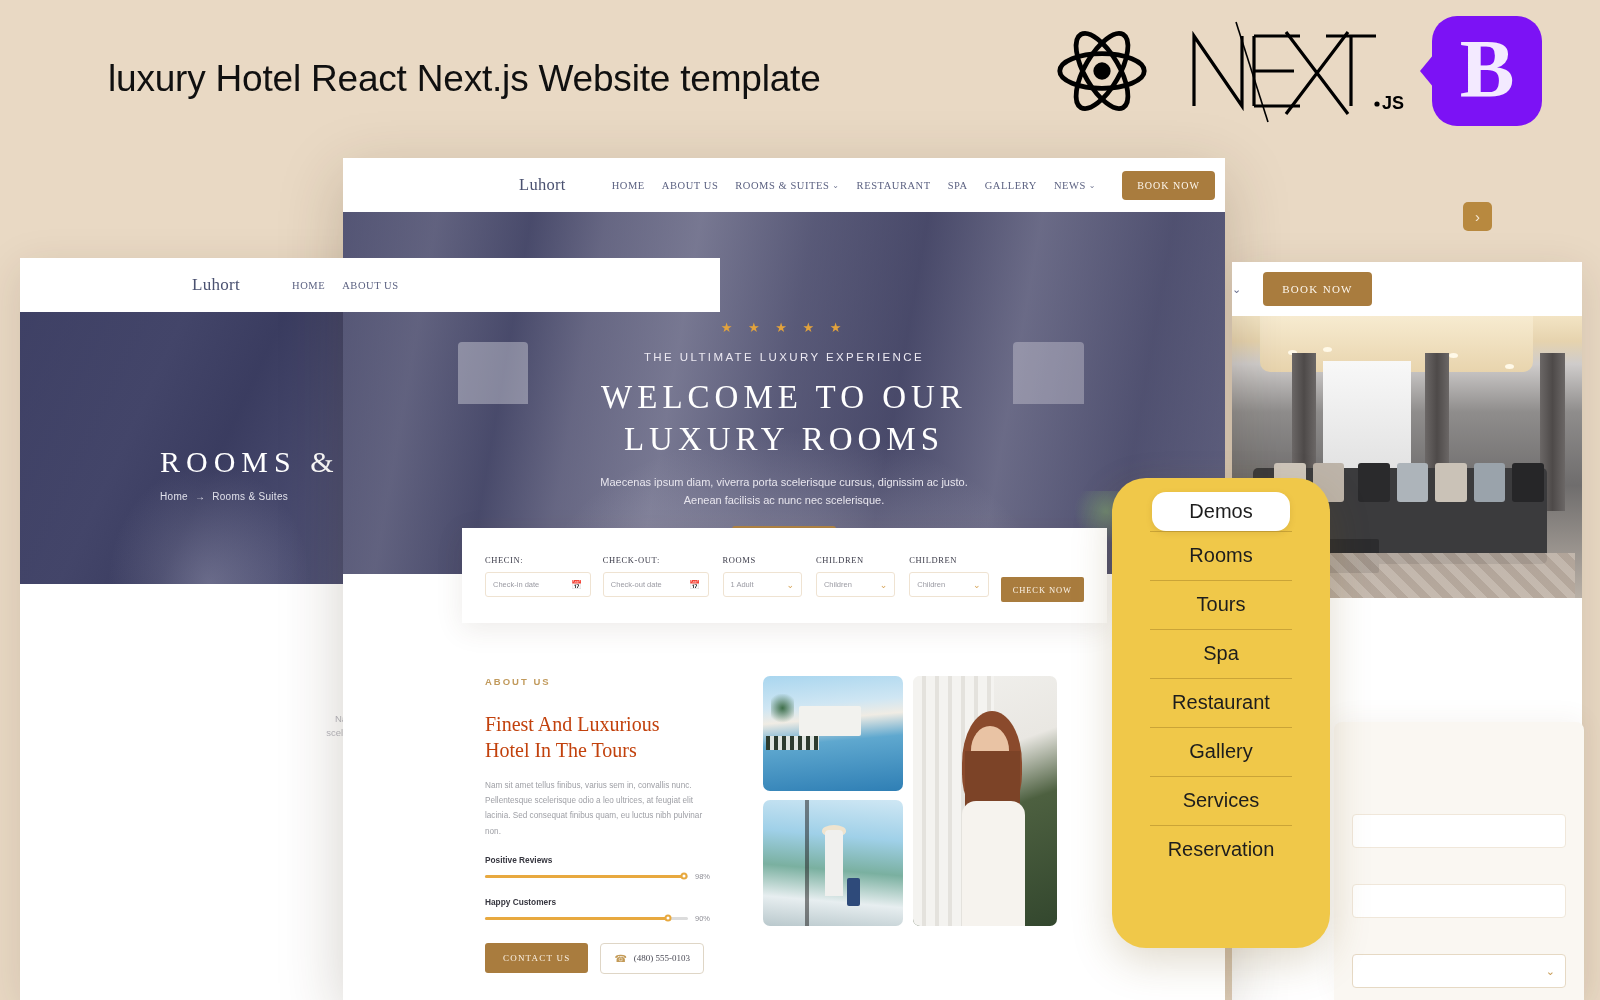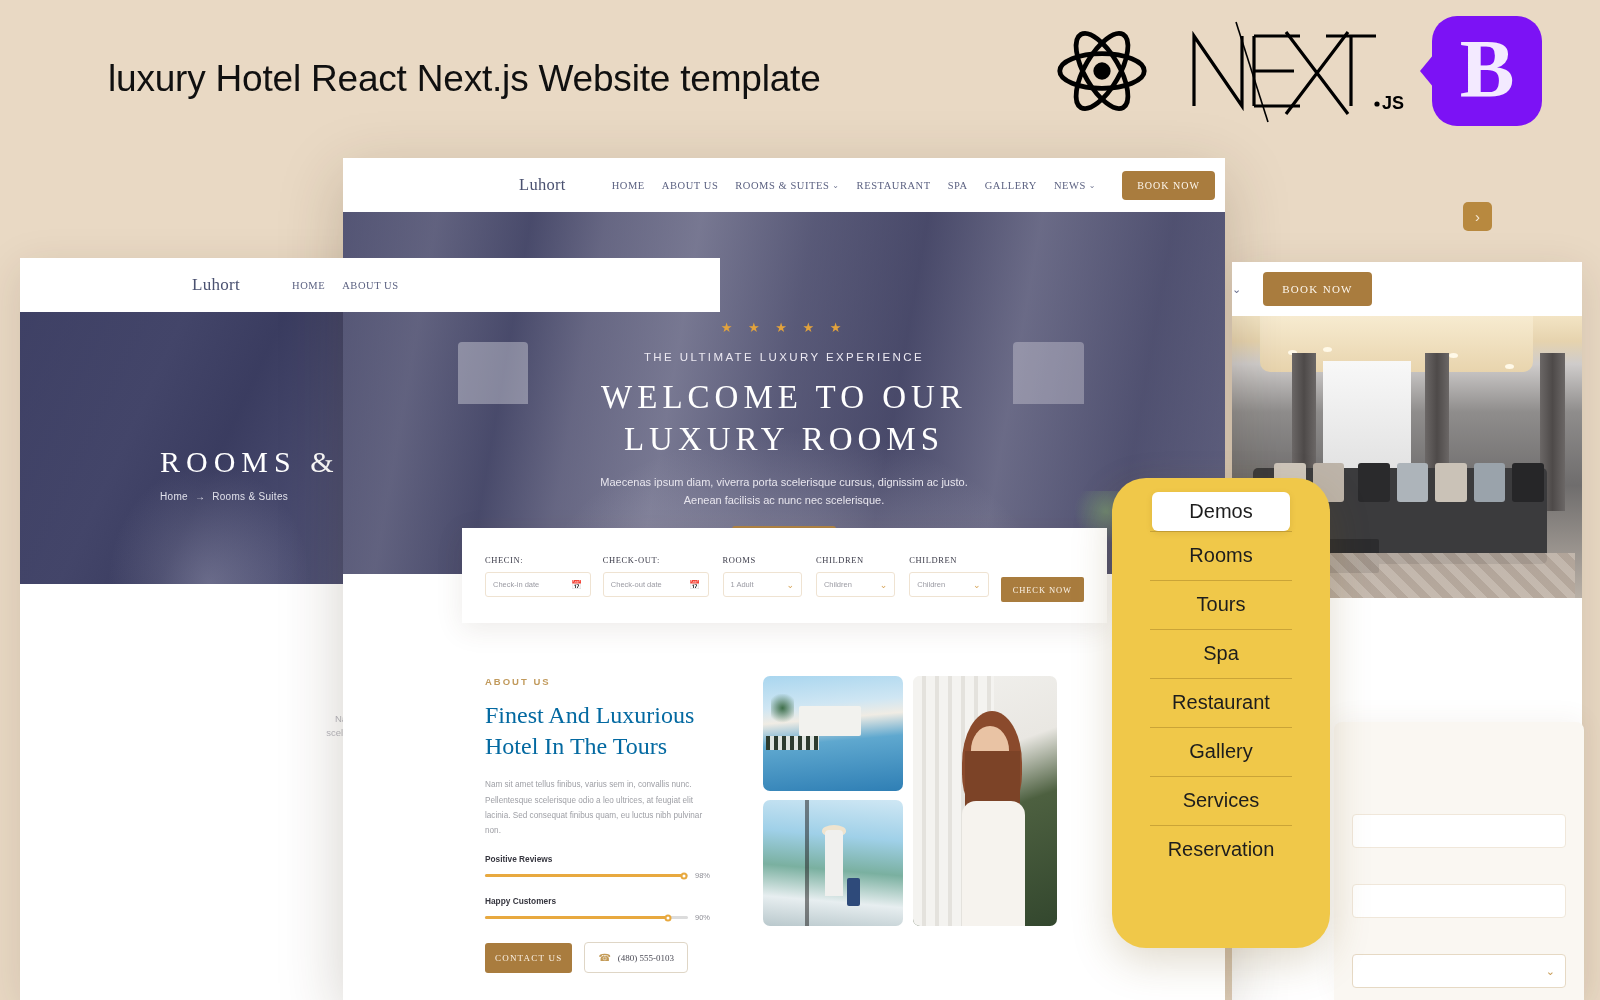--- a/index.html
+++ b/index.html
@@ -179,37 +179,37 @@
     margin-left: 12px; margin-top: 22px; background:#a97c3e; color:#fbf2e6; border:none; cursor:pointer;
     font-family:"Liberation Serif",serif; font-size: 8.5px; letter-spacing:.9px;
     height: 25px; padding: 0 12px; border-radius:2px; white-space:nowrap;
   }
 
   
   .about { position:absolute; left: 142px; top: 518px; width: 605px; display:flex; gap: 46px; }
   .about-left { width: 230px; }
   .about-kicker { color:#c19a5c; font-size: 9.5px; letter-spacing: 2px; font-weight:700; }
   .about-h2 {
-    margin-top: 13px; font-family:"Liberation Serif",serif; font-size: 24px;
-    color:#0369a1; line-height:1.3;
+    margin-top: 24px; font-family:"Liberation Serif",serif; font-size: 20px;
+    color:#c2410c; line-height:1.3;
   }
   .about-p { margin-top: 15px; font-size: 8.2px; line-height: 1.85; color:#9fa0a6; }
   .bar-wrap { margin-top: 16px; }
   .bar-label { font-size: 8.3px; font-weight:700; color:#36363f; }
   .bar-row { display:flex; align-items:center; gap: 7px; margin-top: 7px; }
   .bar-track { position:relative; flex:1; height: 3px; background:#dcdcdc; border-radius:2px; }
   .bar-fill { position:absolute; left:0; top:0; height:100%; background:#e8a93f; border-radius:2px; }
   .bar-knob { position:absolute; top:50%; transform:translate(-50%,-50%); width:7px; height:7px;
      border-radius:50%; background:#fff; border:2px solid #e8a93f; }
   .bar-val { font-size: 7.5px; color:#8e8e96; width: 20px; }
   .about-actions { margin-top: 20px; display:flex; align-items:center; gap: 12px; }
   .btn-contact {
     background:#a97c3e; color:#fbf2e6; border:none; cursor:pointer;
     font-family:"Liberation Serif",serif; font-size: 9px; letter-spacing:1.2px;
-    padding: 10px 10px; border-radius: 3px; text-align: right;
+    padding: 10px 18px; border-radius: 3px; text-align: right;
   }
   .btn-phone {
     border:1px solid #dfd6c6; border-radius: 4px; background:#fff; cursor:pointer;
     padding: 9px 13px; display:flex; align-items:center; gap: 7px;
     font-family:"Liberation Serif",serif; font-size: 9px; color:#4a4a55;
   }
   .btn-phone .ph { color:#c39a56; font-size: 10px; }
 
   .about-gallery { position:relative; width: 296px; height: 250px; }
   .ag-img { position:absolute; border-radius: 7px; overflow:hidden; }
@@ -245,21 +245,21 @@
   }
   .demo-item {
     text-align:center; font-size: 20px; color:#1d1d1d;
     padding: 13px 0; position:relative;
   }
   .demo-item + .demo-item:before {
     content:""; position:absolute; left: 24px; right: 24px; top: 0;
     height:1px; background: rgba(120,90,20,.32);
   }
   .demo-item.active {
-    background:#fff; border-radius: 6px; margin: 0 26px; padding: 8px 0;
+    background:#fff; border-radius: 14px; margin: 0 26px; padding: 8px 0;
     box-shadow: 0 2px 6px rgba(120,90,30,.15);
   }
   .demo-item.active:before { display:none; }
 </style>
 </head>
 <body>
 
 <div class="stage">
 
   <div class="banner-title">luxury Hotel React Next.js Website template</div>

